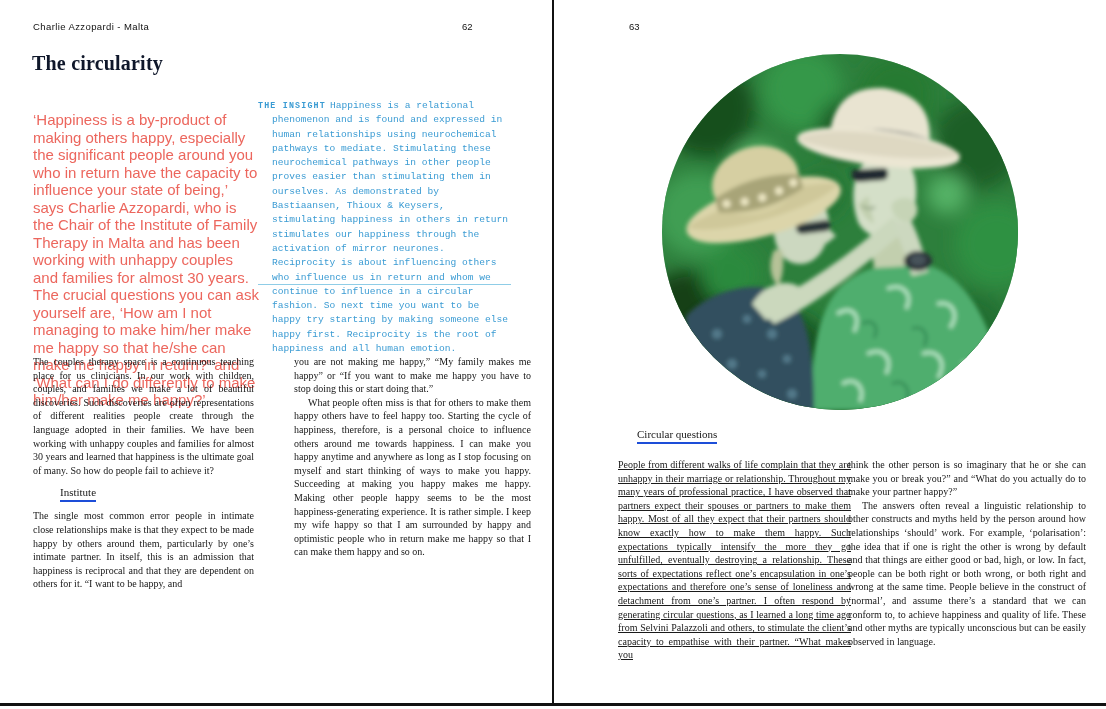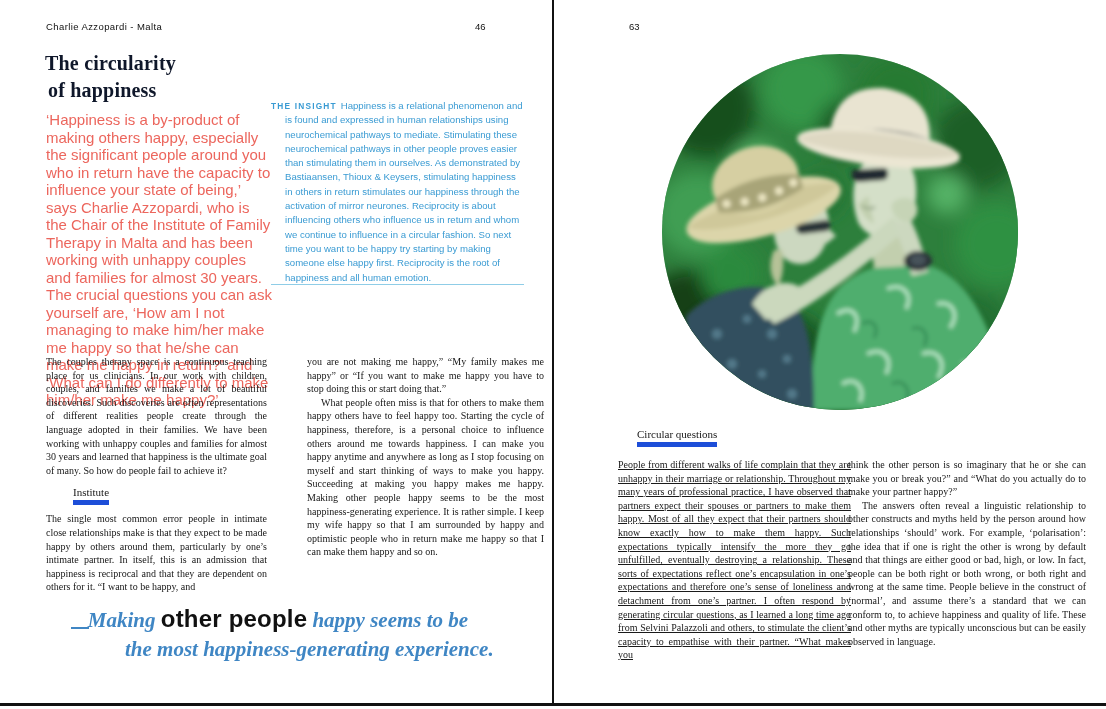--- a/index.html
+++ b/index.html
@@ -7,21 +7,21 @@
   body {
     width: 1106px; height: 709px;
     position: relative;
     font-family: "Liberation Serif", serif;
     color: #1a1a1a;
     overflow: hidden;
   }
   .spread { position: absolute; inset: 0; background: #fff; }
 
   .page { position: absolute; top: 0; height: 709px; }
-  .page-left  { left: 13px; width: 517px; }
+  .page-left  { left: 0; width: 517px; }
   .page-right { left: 553px; width: 468px; }
 
   .spine {
     position: absolute; left: 552px; top: 0;
     width: 2px; height: 705px; background: #111;
   }
   .footrule {
     position: absolute; left: 0; top: 703px;
     width: 1106px; height: 3px; background: #111;
   }
@@ -49,21 +49,21 @@
   .title .tl2 { padding-left: 3px; }
 
   .lead-quote {
     position: absolute; left: 33px; top: 111px; width: 226px;
     font-family: "Liberation Sans", sans-serif;
     font-size: 15px; line-height: 17.5px;
     color: #ec665d;
   }
 
   .hang {
-    font-family: Liberation Sans, sans-serif;
+    font-family: Liberation Mono, monospace;
     font-size: 9.6px; line-height: 14.3px;
     color: #3a9bd3;
     padding-left: 14px; text-indent: -14px;
   }
   .insight { position: absolute; left: 258px; top: 99px; width: 254px; }
   .essence { position: absolute; left: 258px; top: 294px; width: 254px; }
   .cap-label {
     font-weight: bold; font-size: 8.3px; letter-spacing: 1.2px;
     color: #3a9bd3; margin-right: 4px;
   }
@@ -82,21 +82,21 @@
   .col2 { left: 262px; width: 237px; margin-left: 32px; }
   p.indent { text-indent: 14px; }
 
   .subhead {
     font-family: "Liberation Serif", serif;
     font-weight: normal; font-size: 11px; color: #161616;
     margin: 9px 0 7px 27px;
     display: block;
   }
   .subhead > span {
-    border-bottom: 5px solid #1d4ed8; padding-bottom: 2px;
+    border-bottom: 2px solid #1d4ed8; padding-bottom: 2px;
     display: inline-block;
   }
 
   .pullquote {
     position: absolute; left: 50px; top: 605px; width: 430px;
     text-align: center;
   }
   .pq-dash {
     position: absolute; left: 8px; top: 22px;
     width: 18px; height: 2px; background: #3f86c4;
@@ -126,25 +126,24 @@
   .rcol1 { left: 65px; width: 233px; text-decoration: underline; }
   .rcol2 { left: 295px; width: 238px; }
 </style>
 </head>
 <body>
 
 <div class="spread">
 
   <div class="page page-left">
     <div class="runhead">Charlie Azzopardi - Malta</div>
-    <div class="pagenum pagenum-left">46</div>
+    <div class="pagenum pagenum-left">62</div>
 
     <h1 class="title">
       <span class="tl">The circularity</span>
-      <span class="tl tl2">of happiness</span>
     </h1>
 
     <div class="lead-quote">‘Happiness is a by-product of making others happy, especially the significant people around you who in return have the capacity to influence your state of being,’ says Charlie Azzopardi, who is the Chair of the Institute of Family Therapy in Malta and has been working with unhappy couples and families for almost 30 years. The crucial questions you can ask yourself are, ‘How am I not managing to make him/her make me happy so that he/she can make me happy in return?’ and ‘What can I do differently to make him/her make me happy?’</div>
 
     <div class="insight hang">
       <span class="cap-label">THE INSIGHT</span><span>Happiness is a relational phenomenon and is found and expressed in human relationships using neurochemical pathways to mediate. Stimulating these neurochemical pathways in other people proves easier than stimulating them in ourselves. As demonstrated by Bastiaansen, Thioux &amp; Keysers, stimulating happiness in others in return stimulates our happiness through the activation of mirror neurones. Reciprocity is about influencing others who influence us in return and whom we continue to influence in a circular fashion. So next time you want to be happy try starting by making someone else happy first. Reciprocity is the root of happiness and all human emotion.</span>
     </div>
 
     <div class="insight-rule"></div>
 
@@ -153,27 +152,20 @@
       <p>The couples therapy space is a continuous teaching place for us clinicians. In our work with children, couples, and families we make a lot of beautiful discoveries. Such discoveries are often representations of different realities people create through the language adopted in their families. We have been working with unhappy couples and families for almost 30 years and learned that happiness is the ultimate goal of many. So how do people fail to achieve it?</p>
       <h3 class="subhead"><span>Institute</span></h3>
       <p>The single most common error people in intimate close relationships make is that they expect to be made happy by others around them, particularly by one’s intimate partner. In itself, this is an admission that happiness is reciprocal and that they are dependent on others for it. “I want to be happy, and</p>
     </div>
 
     <div class="col col2">
       <p>you are not making me happy,” “My family makes me happy” or “If you want to make me happy you have to stop doing this or start doing that.”</p>
       <p class="indent">What people often miss is that for others to make them happy others have to feel happy too. Starting the cycle of happiness, therefore, is a personal choice to influence others around me towards happiness. I can make you happy anytime and anywhere as long as I stop focusing on myself and start thinking of ways to make you happy. Succeeding at making you happy makes me happy. Making other people happy seems to be the most happiness-generating experience. It is rather simple. I keep my wife happy so that I am surrounded by happy and optimistic people who in return make me happy so that I can make them happy and so on.</p>
     </div>
 
-    <div class="pullquote">
-      <div class="pq-dash"></div>
-      <div class="pq-line1">
-        <span class="pq-it">Making </span><span class="pq-bold">other people</span><span class="pq-it"> happy seems to be</span>
-      </div>
-      <div class="pq-line2 pq-it">the most happiness-generating experience.</div>
-    </div>
   </div>
 
   <div class="spine"></div>
 
   <div class="page page-right">
     <div class="pagenum pagenum-right">63</div>
 
     <div class="photo-wrap">
       <svg viewBox="0 0 356 356" xmlns="http://www.w3.org/2000/svg">
         <defs>

